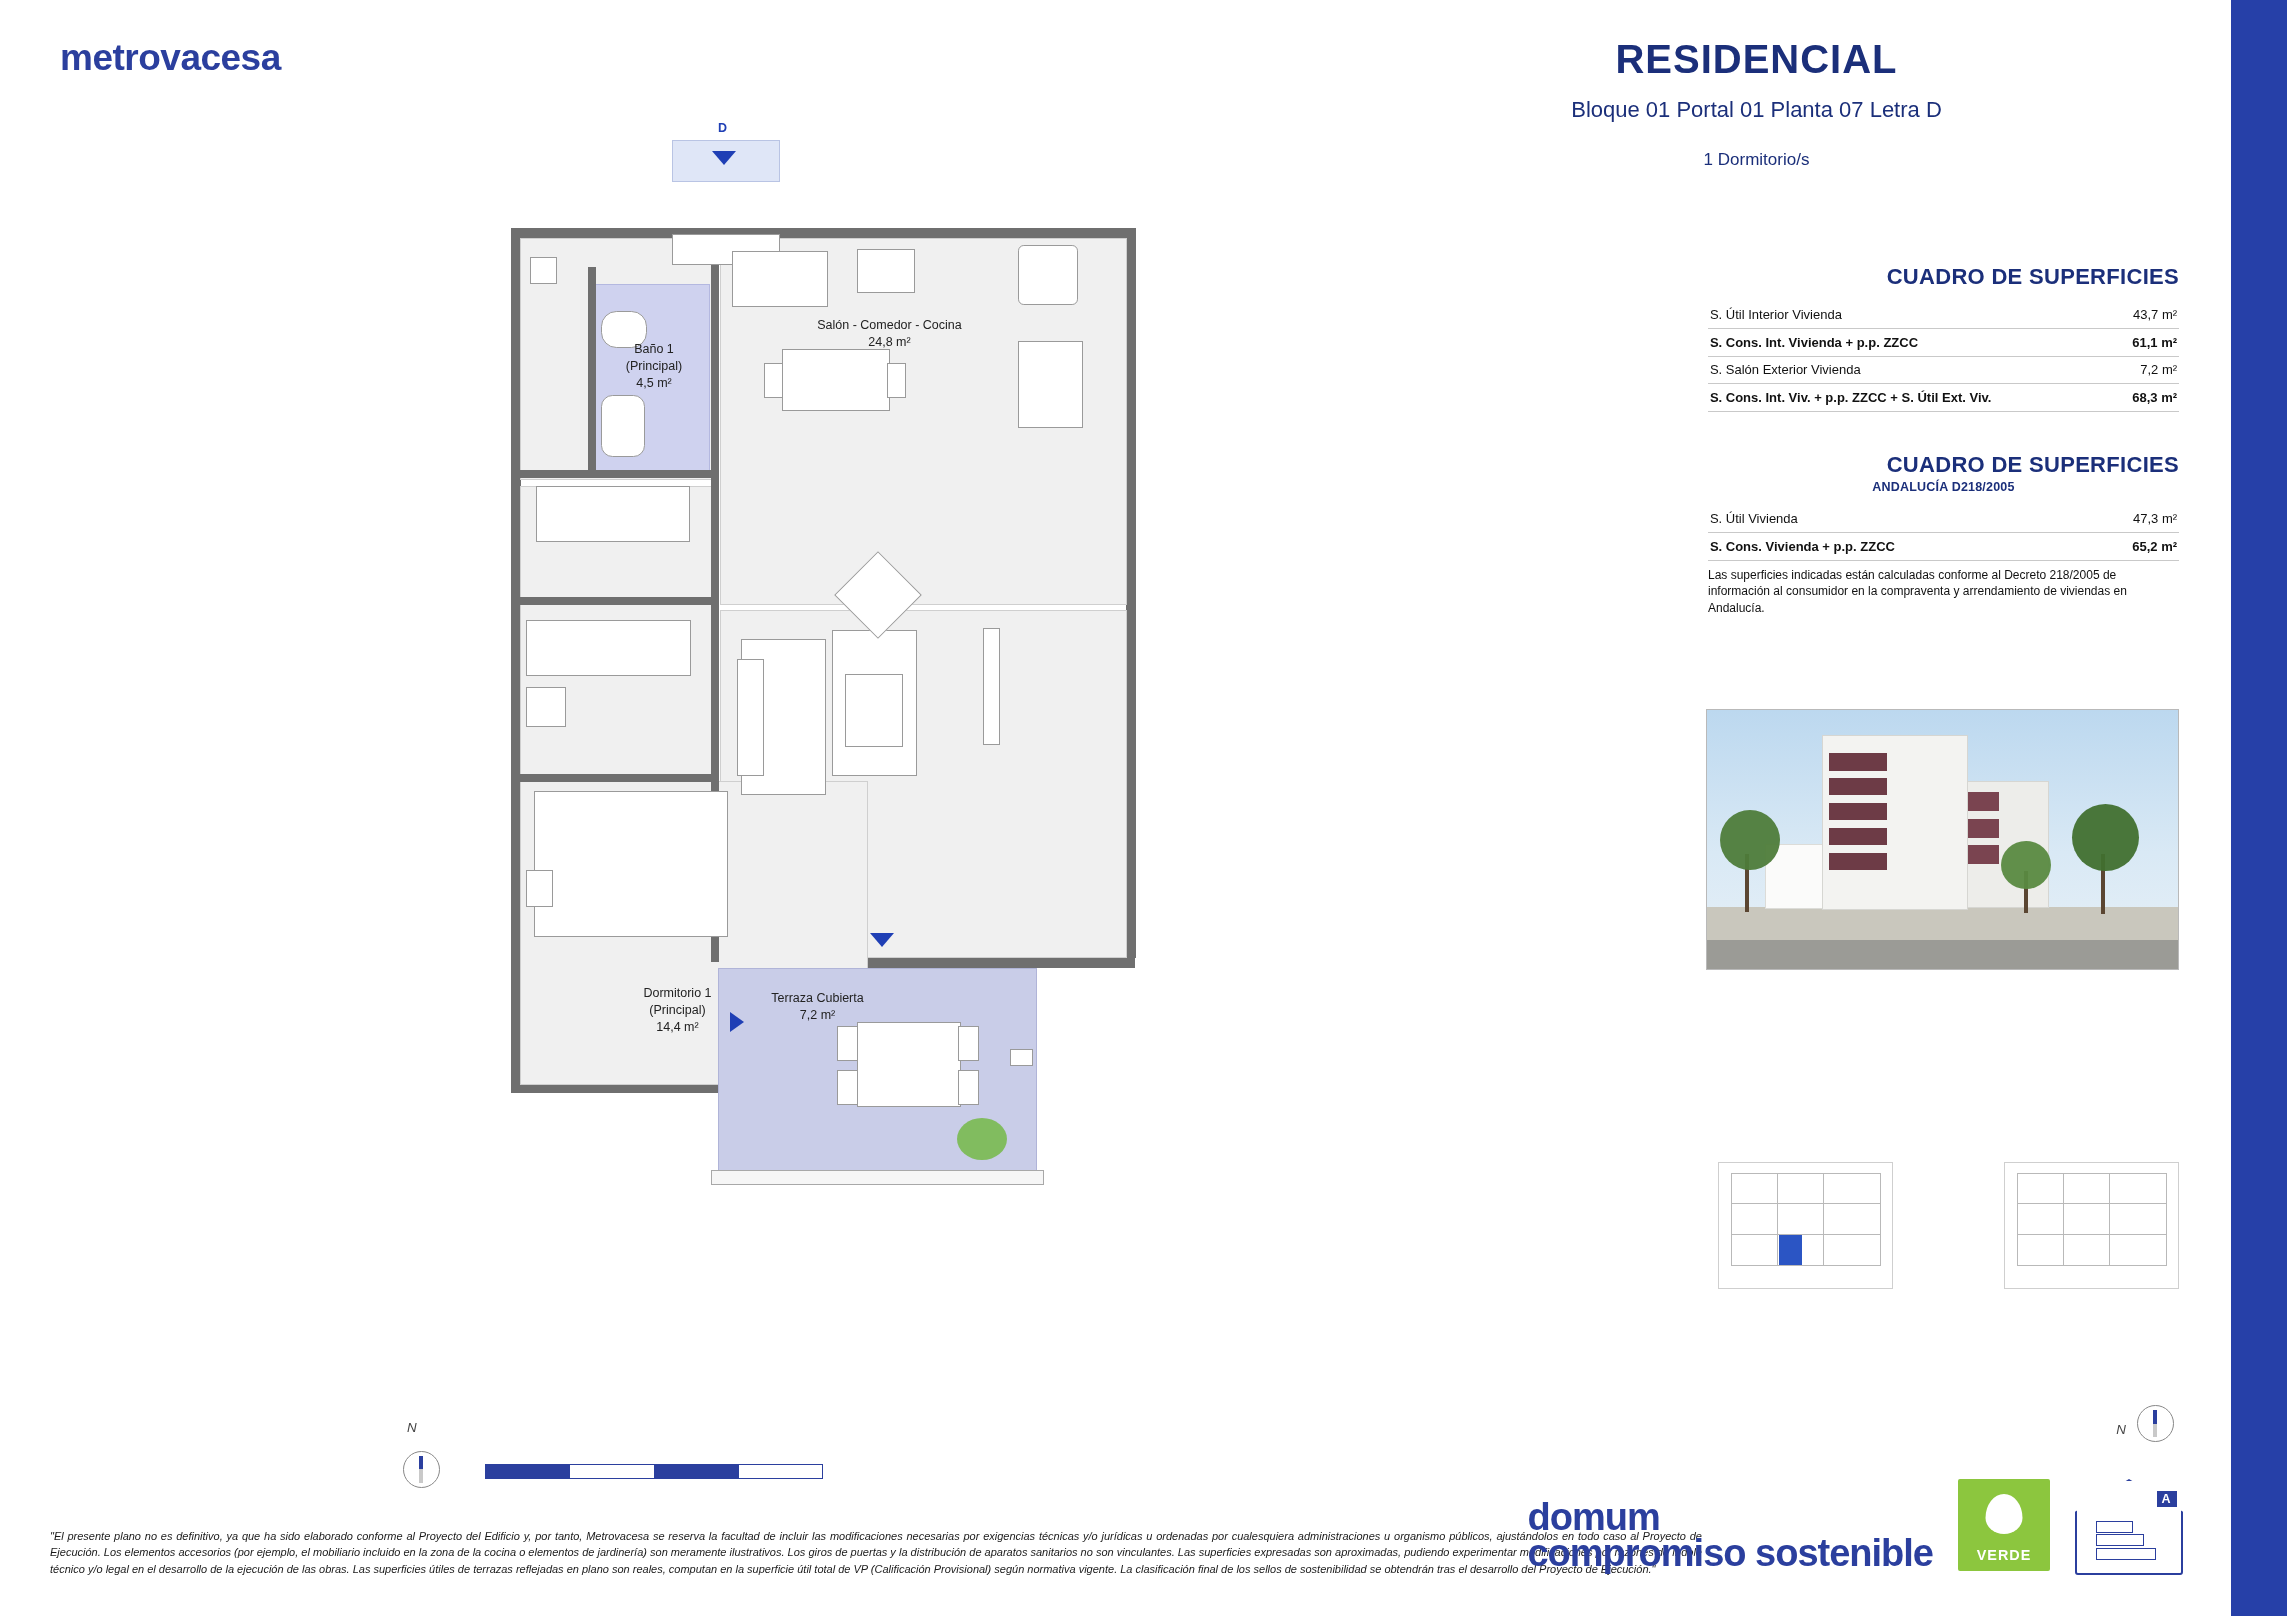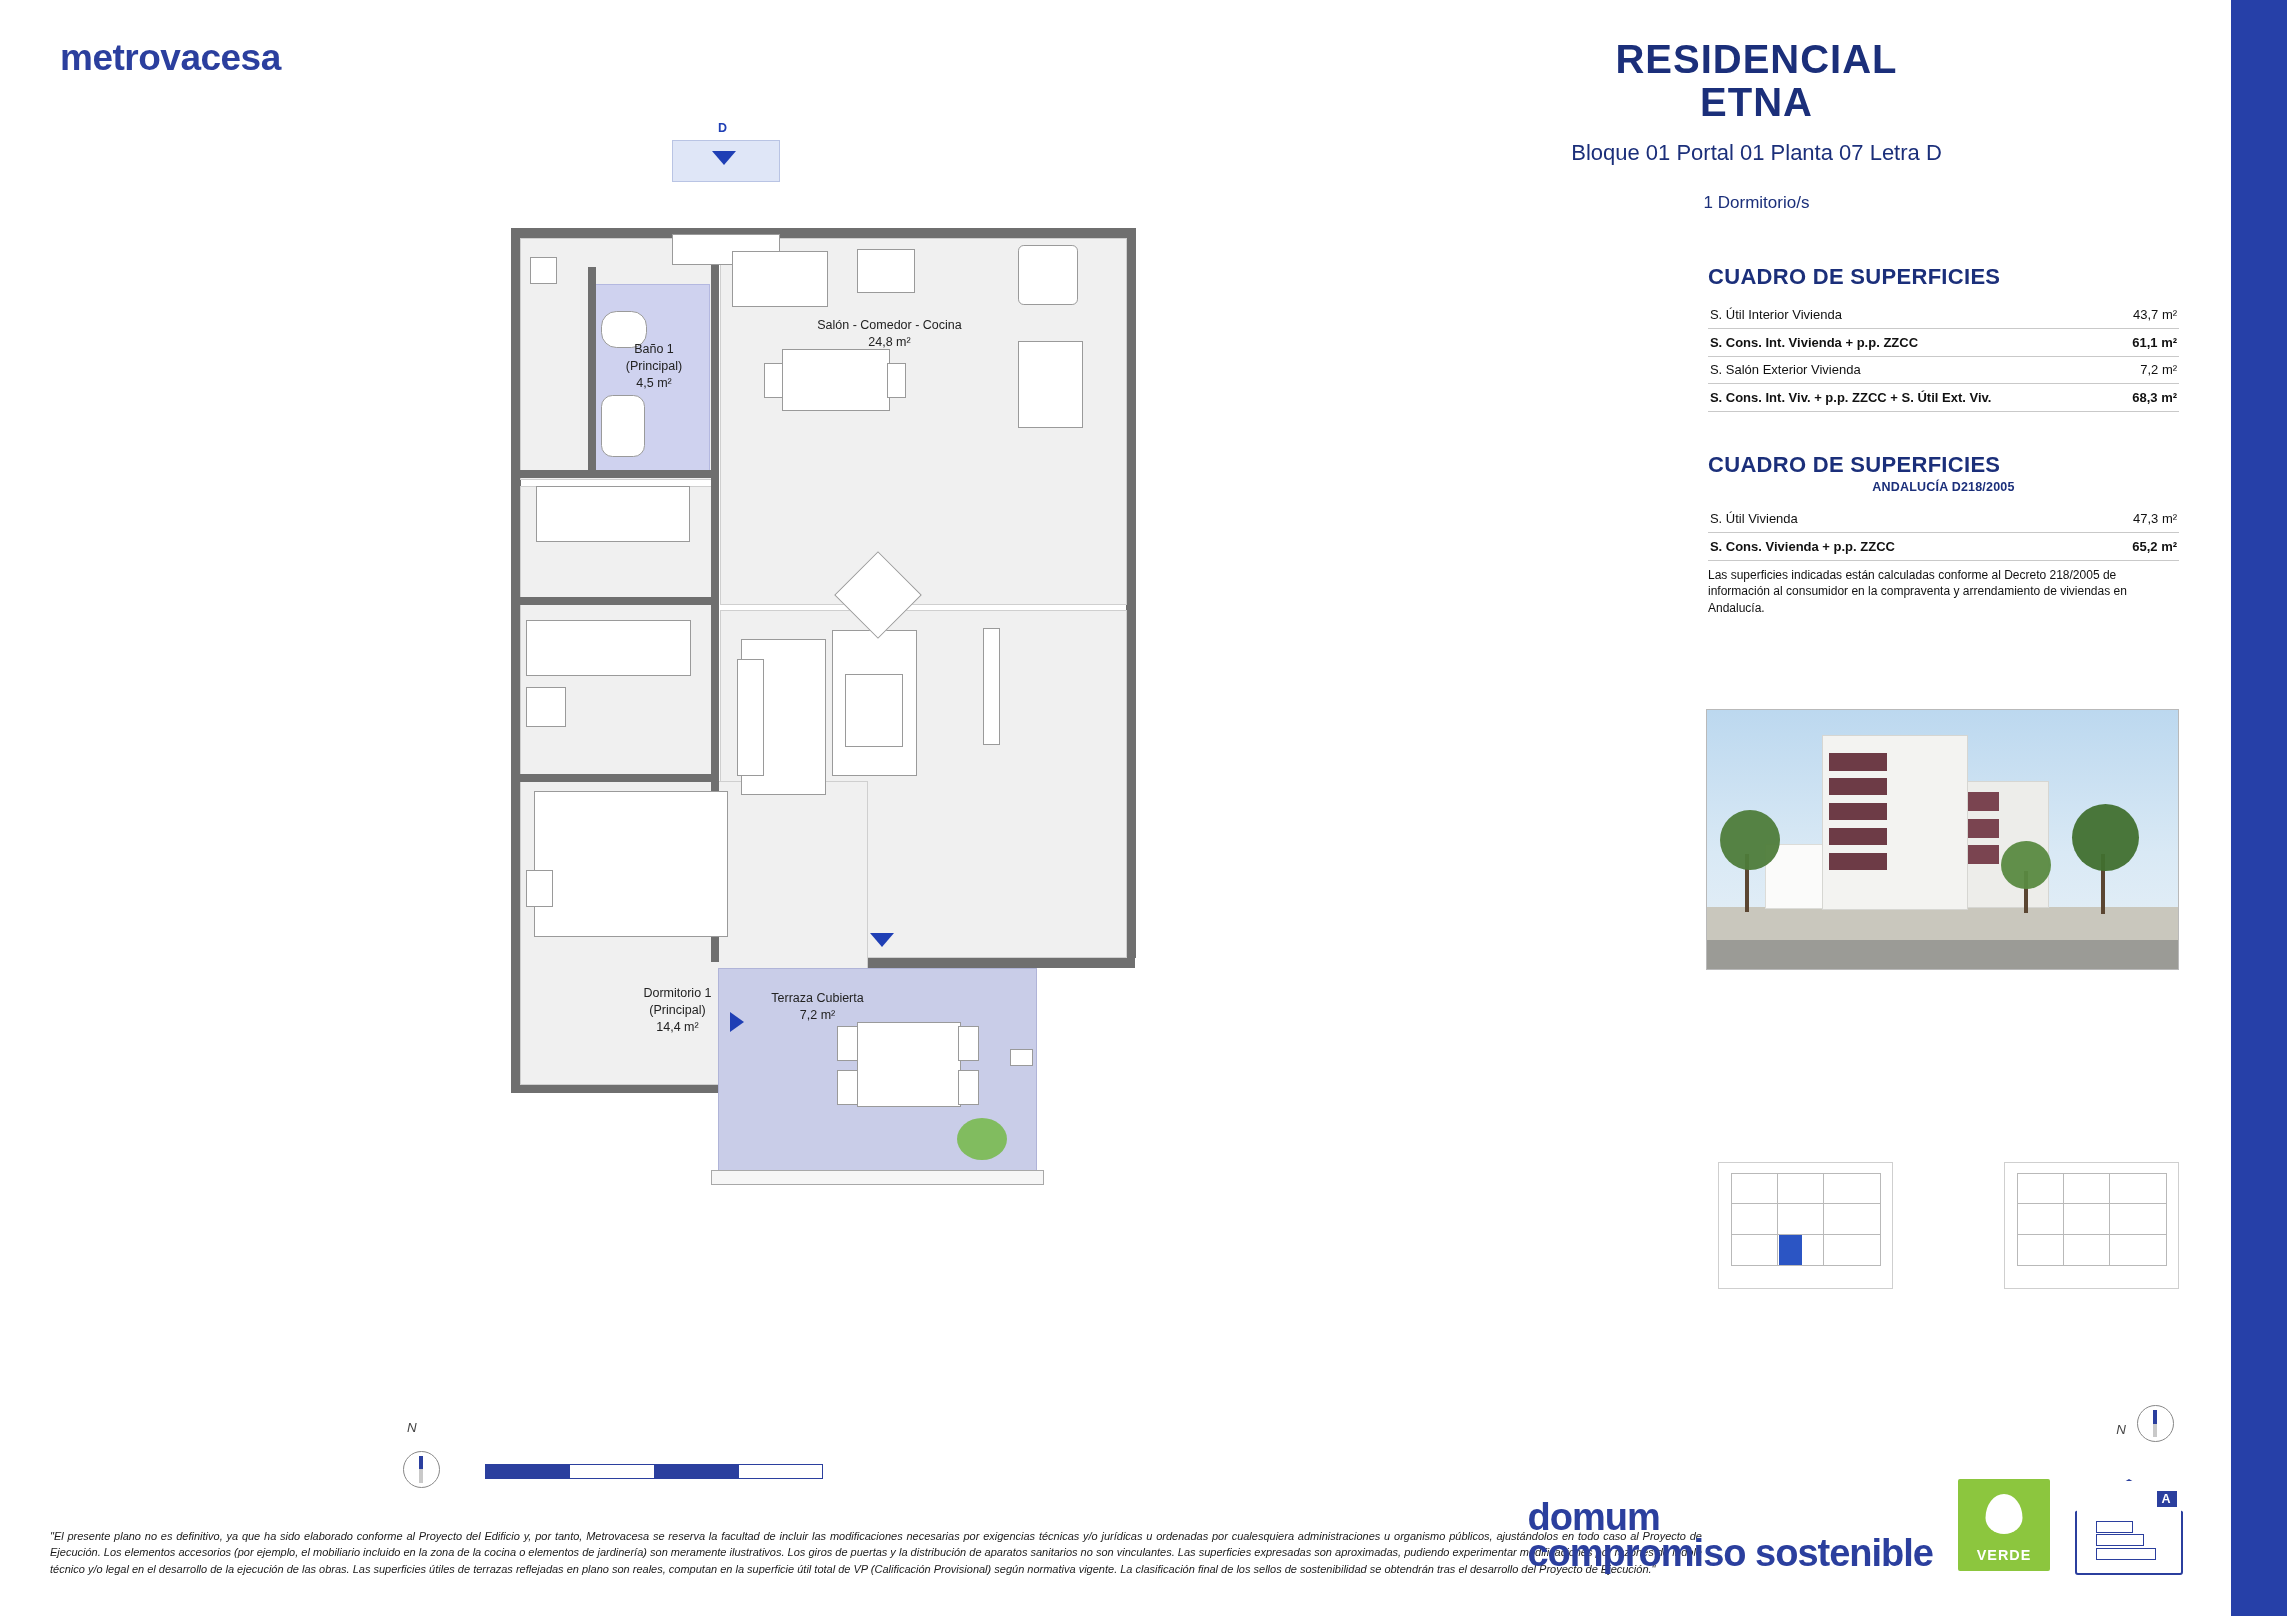--- a/index.html
+++ b/index.html
@@ -11,21 +11,21 @@
   .logo{position:absolute;left:60px;top:37px;font-size:37px;font-weight:700;color:#2b3f9e;letter-spacing:-0.5px;}
 
   .rtitle{position:absolute;right:108px;top:38px;width:845px;text-align:center;}
   .rtitle .l1{font-size:40px;font-weight:700;color:#1b2f7a;letter-spacing:1px;line-height:1.08;}
   .rtitle .l2{font-size:40px;font-weight:700;color:#1b2f7a;letter-spacing:1px;line-height:1.08;}
   .rtitle .l3{font-size:22px;color:#1b2f7a;margin-top:15.4px;}
   .rtitle .l4{font-size:17px;color:#1b2f7a;margin-top:27px;font-weight:400;}
 
   
   .tblbox{position:absolute;right:108px;width:471px;}
-  .tbl-title{text-align:left;font-size:22px;font-weight:700;color:#1b2f7a;letter-spacing:0.3px;}
+  .tbl-title{text-align:right;font-size:22px;font-weight:700;color:#1b2f7a;letter-spacing:0.3px;}
   .tbl-sub{text-align:center;font-size:12.5px;font-weight:700;color:#1b2f7a;letter-spacing:0.2px;margin-top:1.9px;}
   table.sf{width:100%;border-collapse:collapse;margin-top:11.5px;}
   table.sf td{font-size:13px;padding:5.8px 1.9px;border-bottom:1px solid #c9c9c9;color:#111;}
   table.sf td.v{text-align:right;white-space:nowrap;}
   table.sf tr.b td{font-weight:700;}
   .note{font-size:12px;line-height:1.35;color:#111;margin-top:6.7px;}
 
   
   .photo{position:absolute;right:108px;width:471px;height:259px;border:1px solid #b9b9b9;overflow:hidden;background:#9ec3e0;}
   .sky{position:absolute;inset:0;background:linear-gradient(#bcd8ef 0%,#d9e9f5 55%,#e7f0f7 100%);}
@@ -86,21 +86,20 @@
 <body>
 
 <div class="page">
 
   <div class="rightbar"></div>
 
   <div class="logo"><span>metrovacesa</span></div>
 
   <div class="rtitle">
     <div class="l1">RESIDENCIAL</div>
-    <div class="l2">ETNA</div>
     <div class="l3">Bloque 01 Portal 01 Planta 07 Letra D</div>
     <div class="l4">1 Dormitorio/s</div>
   </div>
 
   <div class="tblbox" style="top:264px;">
     <div class="tbl-title">CUADRO DE SUPERFICIES</div>
     <table class="sf">
       <tbody>
           <tr>
             <td>S. Útil Interior Vivienda</td>

